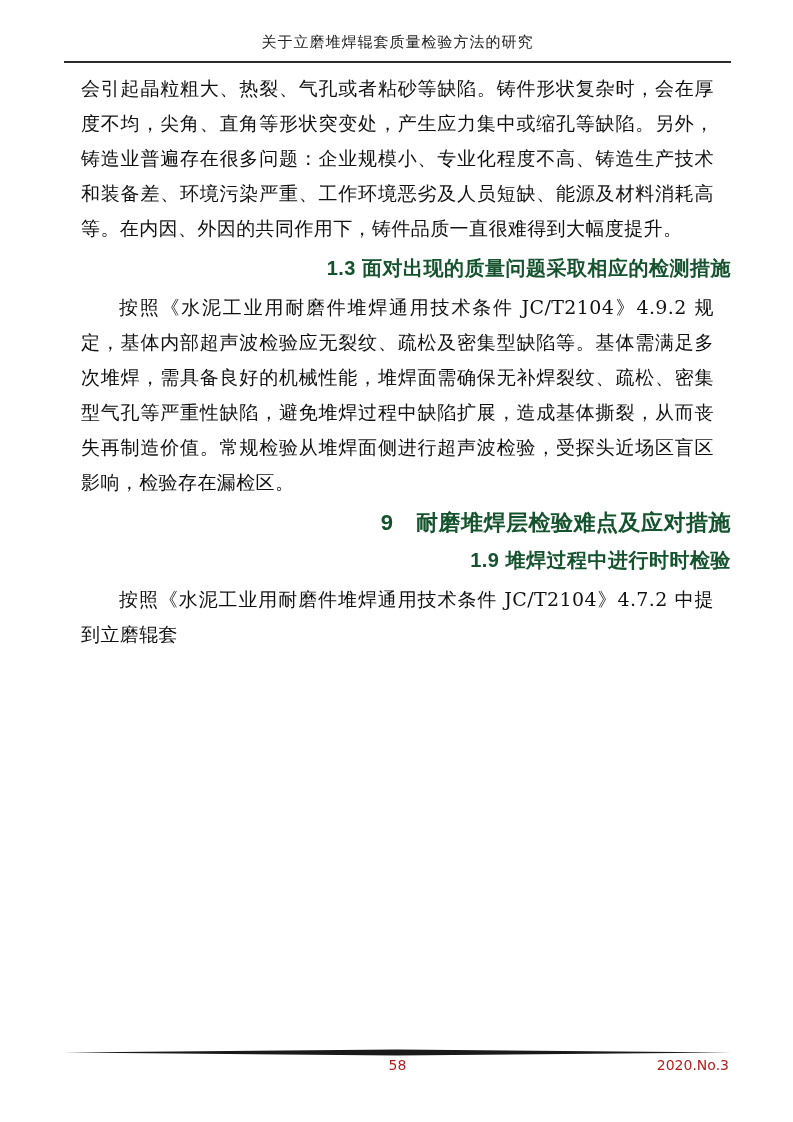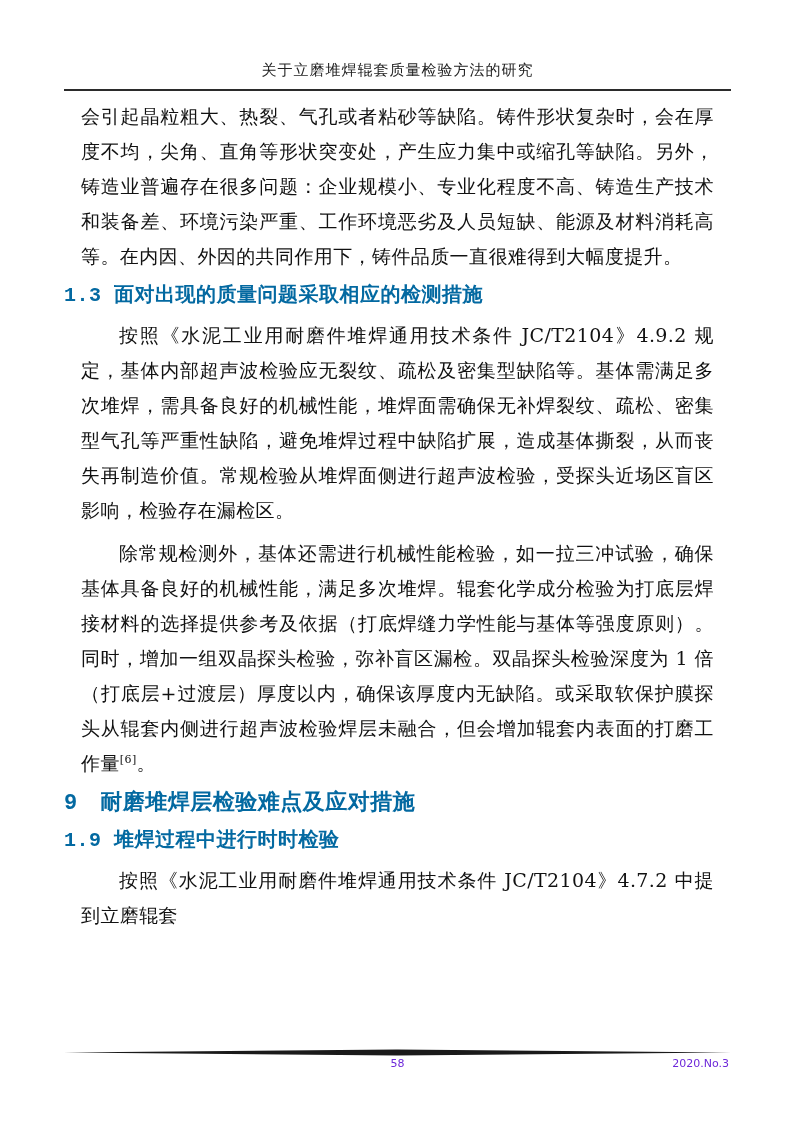--- a/index.html
+++ b/index.html
@@ -16,21 +16,21 @@
     font-family: "DejaVu Serif", "Liberation Serif", serif;
     color: #111111;
     overflow: hidden;
     box-sizing: border-box;
   }
   .content {
     margin: 0 62px 0 64px; 
   }
   
   .running-head {
-    padding-top: 60px;
+    padding-top: 32px;
     padding-bottom: 9px;
     border-bottom: 2px solid #2b2b2b;
   }
   .running-head .title {
     display: block;
     text-align: center;
     font-size: 15px;
     line-height: 20px;
     letter-spacing: 1px;
     color: #222;
@@ -44,24 +44,25 @@
     text-justify: inter-character;
     letter-spacing: 0.4px;
   }
   .body-text p.indent { text-indent: 2em; }
   .body-text sup {
     font-size: 11px;
     line-height: 0;
     vertical-align: super;
   }
   h2, h3 {
-    font-family: Liberation Mono, monospace;
+    font-family: Liberation Sans, sans-serif;
     font-weight: 700;
-    color: #0369a1;
+    color: #14532d;
     margin: 8px 0;
+    text-align: right;
   }
   h2.sec {
     font-size: 22px;
     line-height: 30px;
     letter-spacing: 0.5px;
   }
   h3.subsec {
     font-size: 20px;
     line-height: 28px;
     letter-spacing: 0.5px;
@@ -71,22 +72,22 @@
     position: absolute;
     left: 64px;
     right: 62px;
     top: 1049px;
   }
   .footer-rule { display: block; width: 100%; height: 7px; }
   .footer-row {
     position: relative;
     height: 20px;
     font-family: "DejaVu Sans", "Liberation Sans", sans-serif;
-    font-size: 11px;
-    color: #6d28d9;
+    font-size: 14px;
+    color: #b91c1c;
   }
   .page-number {
     position: absolute;
     left: 50%;
     transform: translateX(-50%);
     top: 1px;
   }
   .issue-label {
     position: absolute;
     right: 2px;
@@ -104,21 +105,20 @@
     </div>
 
     <div class="body-text">
 
       <p>会引起晶粒粗大、热裂、气孔或者粘砂等缺陷。铸件形状复杂时，会在厚度不均，尖角、直角等形状突变处，产生应力集中或缩孔等缺陷。另外，铸造业普遍存在很多问题：企业规模小、专业化程度不高、铸造生产技术和装备差、环境污染严重、工作环境恶劣及人员短缺、能源及材料消耗高等。在内因、外因的共同作用下，铸件品质一直很难得到大幅度提升。</p>
 
       <h3 class="subsec">1.3 面对出现的质量问题采取相应的检测措施</h3>
 
       <p class="indent">按照《水泥工业用耐磨件堆焊通用技术条件 JC/T2104》4.9.2 规定，基体内部超声波检验应无裂纹、疏松及密集型缺陷等。基体需满足多次堆焊，需具备良好的机械性能，堆焊面需确保无补焊裂纹、疏松、密集型气孔等严重性缺陷，避免堆焊过程中缺陷扩展，造成基体撕裂，从而丧失再制造价值。常规检验从堆焊面侧进行超声波检验，受探头近场区盲区影响，检验存在漏检区。</p>
 
-      <p class="indent"><span>除常规检测外，基体还需进行机械性能检验，如一拉三冲试验，确保基体具备良好的机械性能，满足多次堆焊。辊套化学成分检验为打底层焊接材料的选择提供参考及依据（打底焊缝力学性能与基体等强度原则）。同时，增加一组双晶探头检验，弥补盲区漏检。双晶探头检验深度为 1 倍（打底层+过渡层）厚度以内，确保该厚度内无缺陷。或采取软保护膜探头从辊套内侧进行超声波检验焊层未融合，但会增加辊套内表面的打磨工作量</span><sup>[6]</sup><span>。</span></p>
 
       <h2 class="sec">9　耐磨堆焊层检验难点及应对措施</h2>
 
       <h3 class="subsec">1.9 堆焊过程中进行时时检验</h3>
 
 
 
       <p class="indent">按照《水泥工业用耐磨件堆焊通用技术条件 JC/T2104》4.7.2 中提到立磨辊套</p>
 
     </div>

